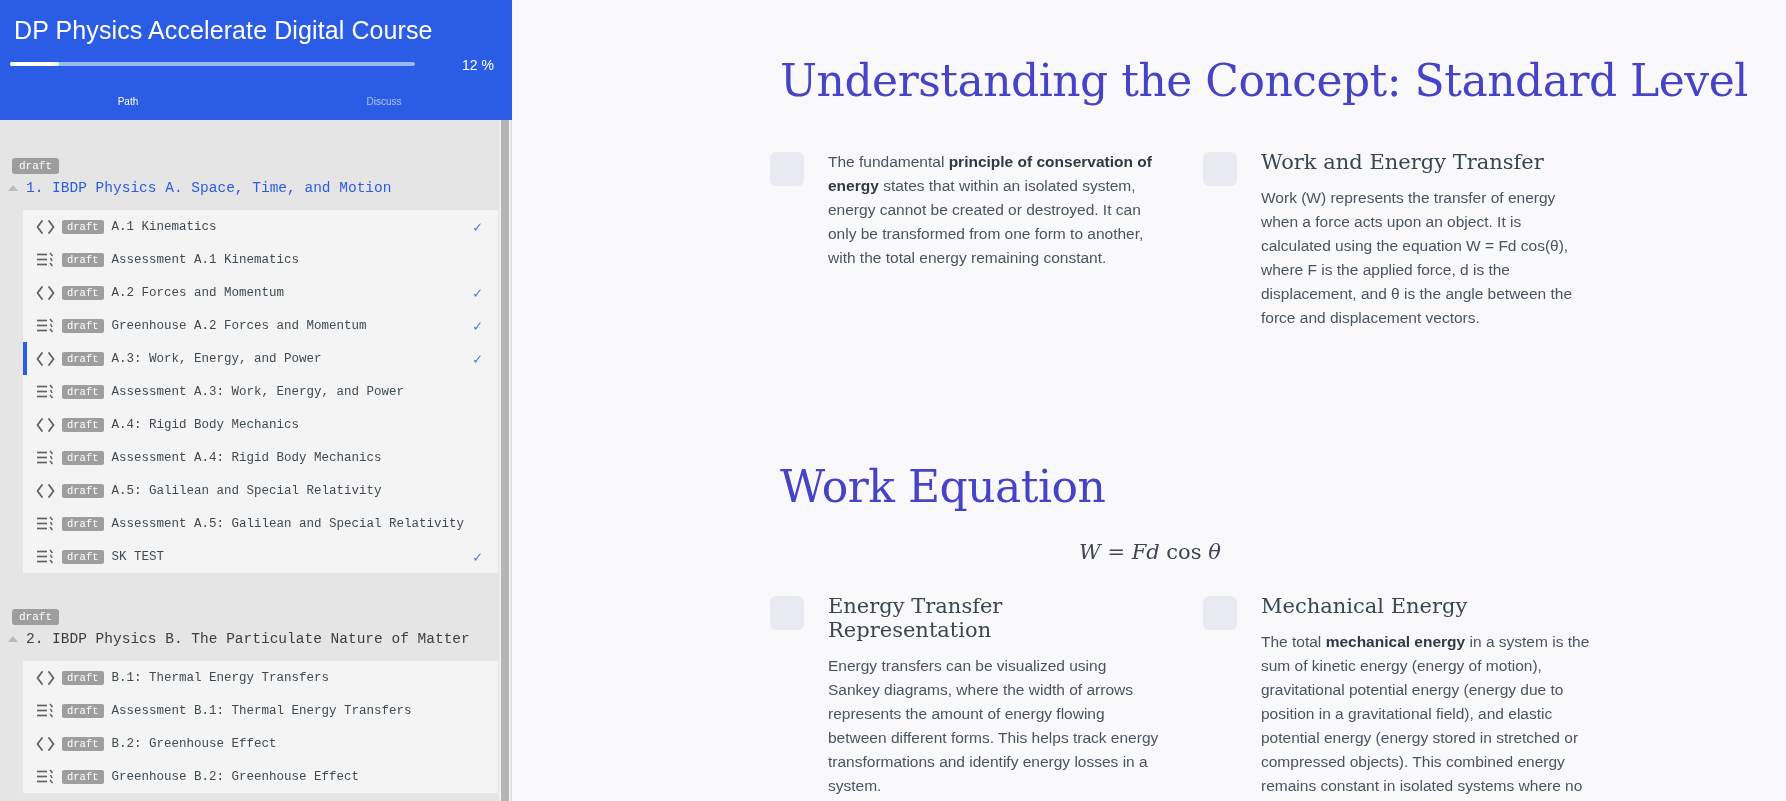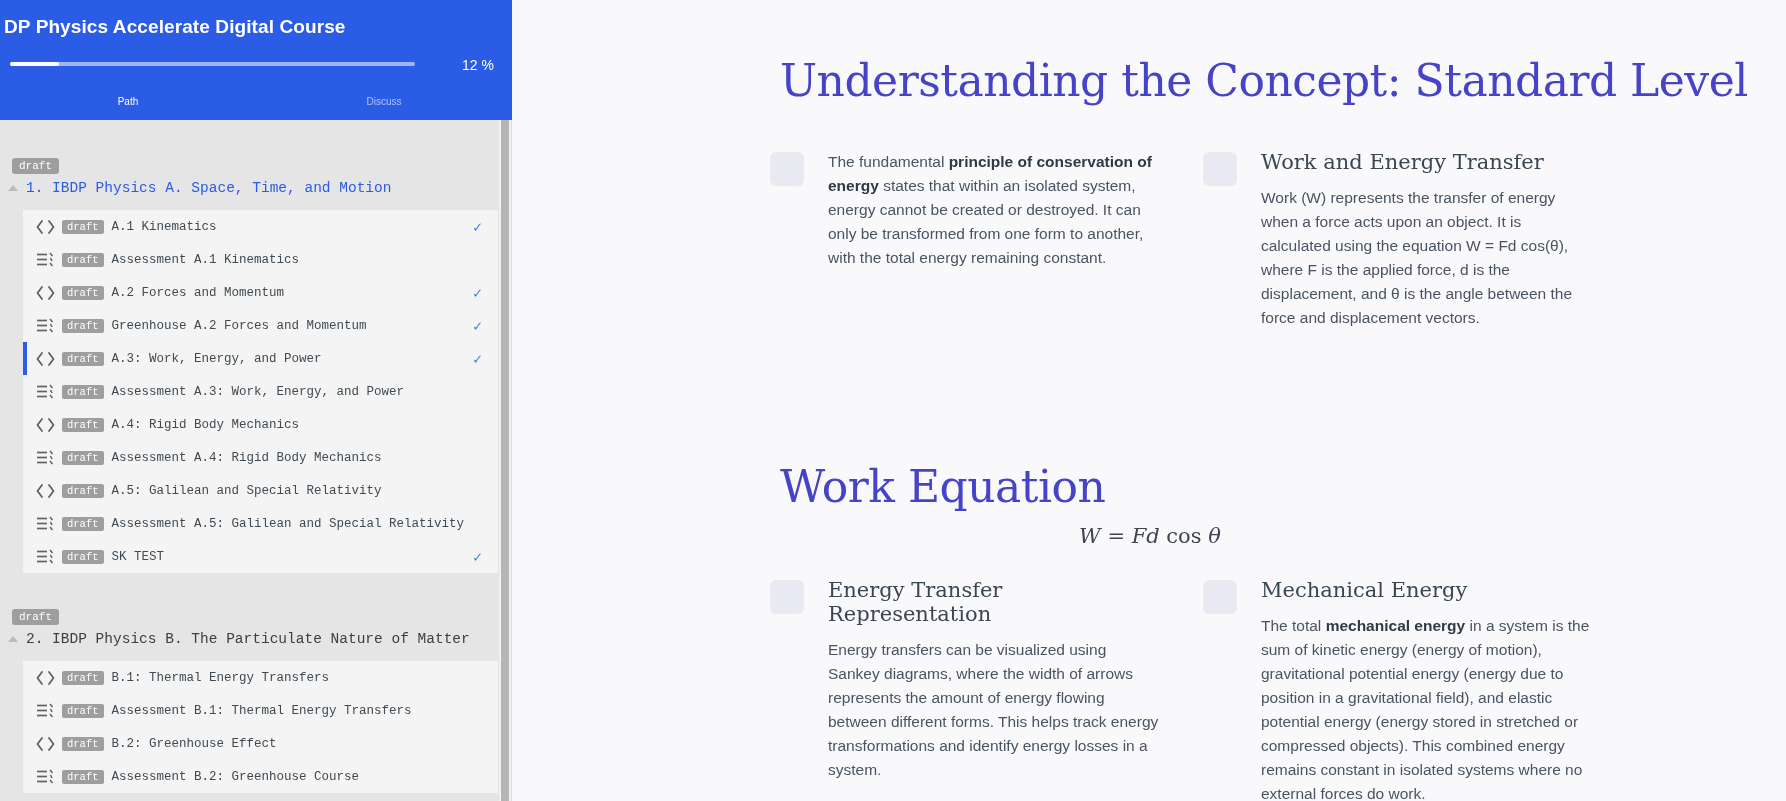--- a/index.html
+++ b/index.html
@@ -4,22 +4,22 @@
 <style>
   * { margin:0; padding:0; box-sizing:border-box; }
   html,body { width:1786px; height:801px; overflow:hidden; background:#f9f9fc;
               font-family:"Liberation Sans", sans-serif; }
 
   
   .sidebar { position:absolute; left:0; top:0; width:512px; height:801px;
              background:#ffffff; }
   .sidebar-header { position:relative; background:#2b5ce5; height:120px;
                     color:#fff; }
-  .course-title { position:absolute; left:4px; top:16px; font-size:19px;
-                  font-weight:700; letter-spacing:.1px; white-space:nowrap; }
+  .course-title { position:absolute; left:14px; top:16px; font-size:25px;
+                  font-weight:400; letter-spacing:.1px; white-space:nowrap; }
   .progress-track { position:absolute; left:10px; top:62px; width:405px; height:4px;
                     background:#9db7f2; border-radius:2px; }
   .progress-fill { height:100%; background:#ffffff; border-radius:2px; }
   .progress-label { position:absolute; right:18px; top:57px; font-size:14px;
                     color:#ffffff; }
   .tabs { position:absolute; left:0; bottom:0; width:100%; height:38px;
           display:flex; }
   .tab { flex:1; display:flex; align-items:center; justify-content:center;
          font-size:10px; font-weight:500; color:rgba(255,255,255,.62);
          cursor:pointer; }
@@ -70,21 +70,21 @@
                  letter-spacing:-0.5px; white-space:nowrap; }
   .cards-row { display:grid; grid-template-columns:433px 433px; margin-top:44px; }
   .card { display:flex; padding-right:42px; }
   .card-icon { width:34px; height:34px; background:#e9e9f1; border-radius:6px;
                flex:0 0 auto; margin-right:24px; margin-top:2px; }
   .card-title { font-family:"DejaVu Serif", serif; font-weight:400;
                 font-size:21px; color:#3a4750; margin-bottom:12px; }
   .card-body { font-size:15.5px; color:#4a5460; line-height:24px; }
   .card-body b { color:#303a45; }
   .spacer-row1 { height:131px; }
-  .equation-wrap { margin-top:12px; width:760px; text-align:center;
+  .equation-wrap { margin-top:28px; width:760px; text-align:center;
                    font-family:"DejaVu Serif", serif; font-size:21px; color:#3e4450; }
   .equation-wrap .it { font-style:italic; }
   .row2 { margin-top:30px; }
 </style>
 </head>
 <body>
 
 <div class="sidebar">
   <div class="sidebar-header">
     <div class="course-title">DP Physics Accelerate Digital Course</div>
@@ -317,21 +317,21 @@
   <svg width="19" height="15" viewBox="0 0 19 15">
     <line x1="1" y1="2.5" x2="11" y2="2.5" stroke="#5f6368" stroke-width="1.7"></line>
     <line x1="1" y1="7.5" x2="11" y2="7.5" stroke="#5f6368" stroke-width="1.7"></line>
     <line x1="1" y1="12.5" x2="11" y2="12.5" stroke="#5f6368" stroke-width="1.7"></line>
     <line x1="14" y1="1" x2="16.5" y2="4" stroke="#5f6368" stroke-width="1.5"></line>
     <line x1="14.5" y1="6" x2="16" y2="9" stroke="#5f6368" stroke-width="1.5"></line>
     <line x1="14" y1="11" x2="16.5" y2="14" stroke="#5f6368" stroke-width="1.5"></line>
   </svg>
 </span>
     <span class="item-badge">draft</span>
-    <span class="item-label">Assessment B.2: Greenhouse Course</span>
+    <span class="item-label">Greenhouse B.2: Greenhouse Effect</span>
 
   </div>
 </div>
   </div>
 </div>
 
   <div class="side-scrollbar">
     <div class="side-scroll-thumb"></div>
   </div>
 </div>

